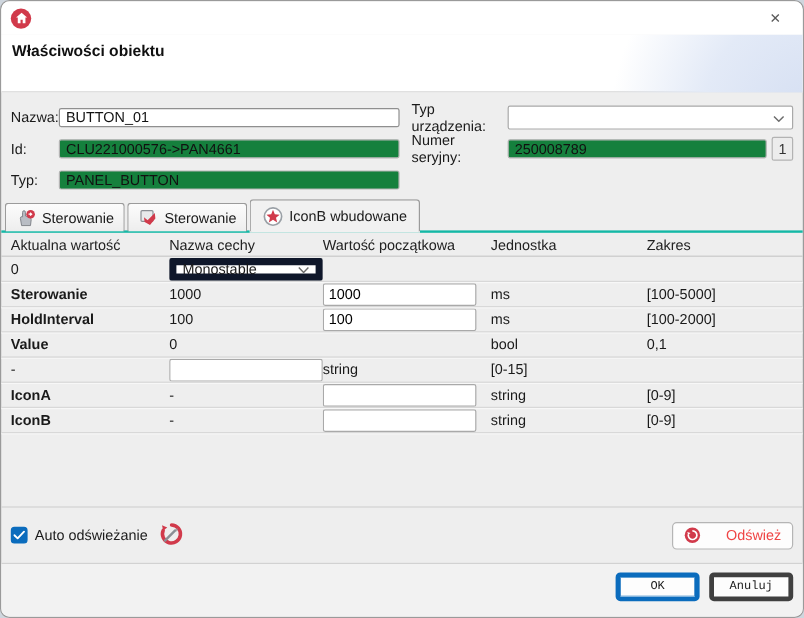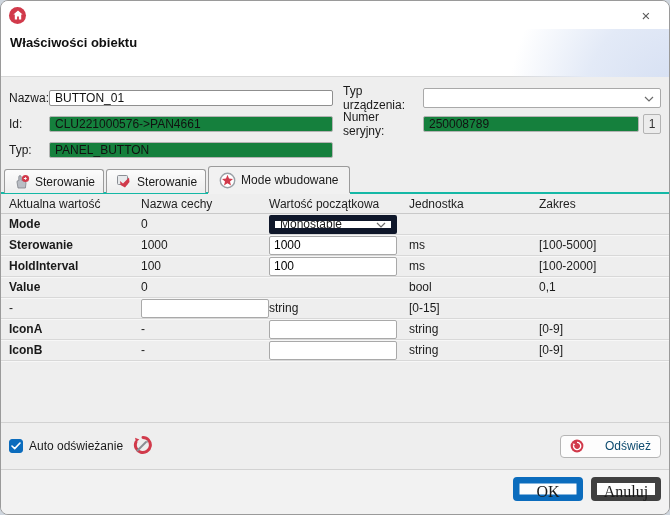--- a/index.html
+++ b/index.html
@@ -68,25 +68,25 @@
   .spacer { flex:1 1 auto; }
   
   .footer1 { flex:0 0 auto; height:47px; border-top:1px solid #d2d2d2; display:flex;
     align-items:center; padding:0 8px; gap:6px; }
   .checkbox { width:14px; height:14px; background:#0b6cbd; border:1px solid #0b6cbd; border-radius:3px;
     display:flex; align-items:center; justify-content:center; cursor:default; flex:0 0 auto; }
   .checkbox svg { display:block; }
   .auto-ref-ico { margin-left:4px; }
   .btn-refresh { margin-left:auto; display:flex; align-items:center; gap:21px; height:23px;
     background:#fdfdfd; border:1px solid #b5b5b5; border-radius:4px; padding:0 9px;
-    font-family:"Liberation Sans",sans-serif; font-size:12px; color:#0c4a6e; cursor:default; }
+    font-family:"Liberation Sans",sans-serif; font-size:12px; color:#ef4444; cursor:default; }
   .footer2 { flex:0 0 auto; height:45px; border-top:1px solid #d2d2d2; background:#f2f2f2;
     display:flex; align-items:flex-start; justify-content:flex-end; gap:8px; padding:7px 8px 0 8px; }
-  .btn { width:70px; height:24px; background:#fdfdfd; border:6px solid #404040; border-radius:4px;
-    font-family:Liberation Serif, serif; font-size:16px; color:#1a1a1a; cursor:default; }
+  .btn { width:70px; height:24px; background:#fdfdfd; border:4px solid #404040; border-radius:4px;
+    font-family:Liberation Mono, monospace; font-size:10px; color:#1a1a1a; cursor:default; }
   .btn.default { border-color:#0b6cbd; box-shadow:0 0 0 0.5px #0b6cbd inset; }
 </style>
 </head>
 <body>
 
 <div class="window">
 
   <div class="titlebar">
     <span class="app-icon">
       <svg width="10" height="10" viewBox="0 0 10 10">
@@ -159,34 +159,33 @@
         </span>
         <span>Sterowanie</span>
       </div>
       <div class="tab active">
         <span class="ticon">
           <svg width="17" height="17" viewBox="0 0 17 17">
             <circle cx="8.5" cy="8.5" r="7.2" fill="#ffffff" stroke="#9aa0a6" stroke-width="1.4"></circle>
             <path d="M8.5 2.8 L10 6.6 L14 6.9 L11 9.5 L12 13.4 L8.5 11.2 L5 13.4 L6 9.5 L3 6.9 L7 6.6 Z" fill="#d13a4b"></path>
           </svg>
         </span>
-        <span>Mode wbudowane</span>
+        <span>IconB wbudowane</span>
       </div>
     </div>
 
     <div class="grid-head">
       <div class="cell">Aktualna wartość</div>
       <div class="cell">Nazwa cechy</div>
       <div class="cell">Wartość początkowa</div>
       <div class="cell">Jednostka</div>
       <div class="cell">Zakres</div>
     </div>
 
     <div class="grid-row">
-      <div class="cell nm">Mode</div>
       <div class="cell">0</div>
       <div class="cell cell-ctrl">
         <div class="mini-combo">
           <span>Monostable</span>
           <span class="chev">
             <svg width="10" height="6" viewBox="0 0 10 6">
                 <path d="M1 1 L5 5 L9 1" fill="none" stroke="#6b6b6b" stroke-width="1.2"></path>
               </svg>
           </span>
         </div>

